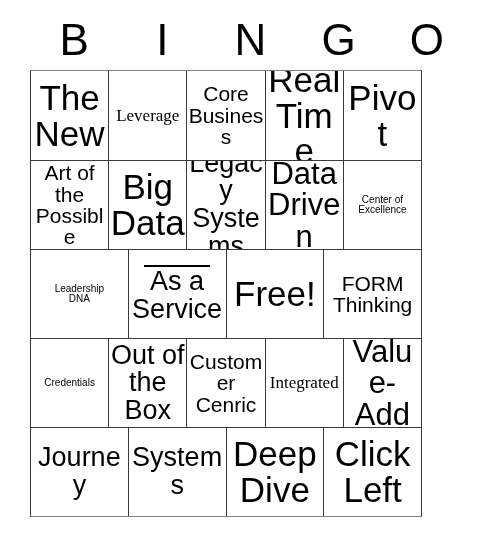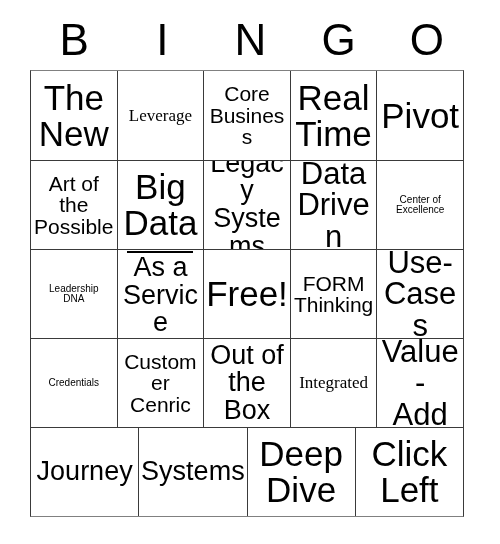--- a/index.html
+++ b/index.html
@@ -36,21 +36,21 @@
     font-size: 44px;
     line-height: 1;
     font-weight: 400;
     letter-spacing: 0px;
     color: #000000;
     user-select: none;
   }
 
   
   .grid {
-    width: 434px;
+    width: 392px;
     border-top: 1px solid #808080;
     border-left: 1px solid #3a3a3a;
     border-right: 1px solid #3a3a3a;
     border-bottom: 1px solid #808080;
     box-sizing: border-box;
     background: #ffffff;
   }
   .grid-row {
     display: flex;
     width: 100%;
@@ -170,37 +170,33 @@
 Service</span>
         </span>
       </div>
       <div class="cell sz-xxl">
           <span class="cell-text">Free!</span>
         </div>
       <div class="cell sz-m">
           <span class="cell-text">FORM
 Thinking</span>
         </div>
-      <div class="cell sz-xl">
-          <span class="cell-text">Use-
-Cases</span>
-        </div>
     </div>
 
     <div class="grid-row">
       <div class="cell sz-xs">
           <span class="cell-text">Credentials</span>
         </div>
+      <div class="cell sz-l">
+          <span class="cell-text">Out of
+the Box</span>
+        </div>
       <div class="cell sz-m">
           <span class="cell-text">Customer
 Cenric</span>
-        </div>
-      <div class="cell sz-l">
-          <span class="cell-text">Out of
-the Box</span>
         </div>
       <div class="cell sz-s">
           <span class="cell-text">Integrated</span>
         </div>
       <div class="cell sz-xl">
           <span class="cell-text">Value-
 Add</span>
         </div>
     </div>
 

